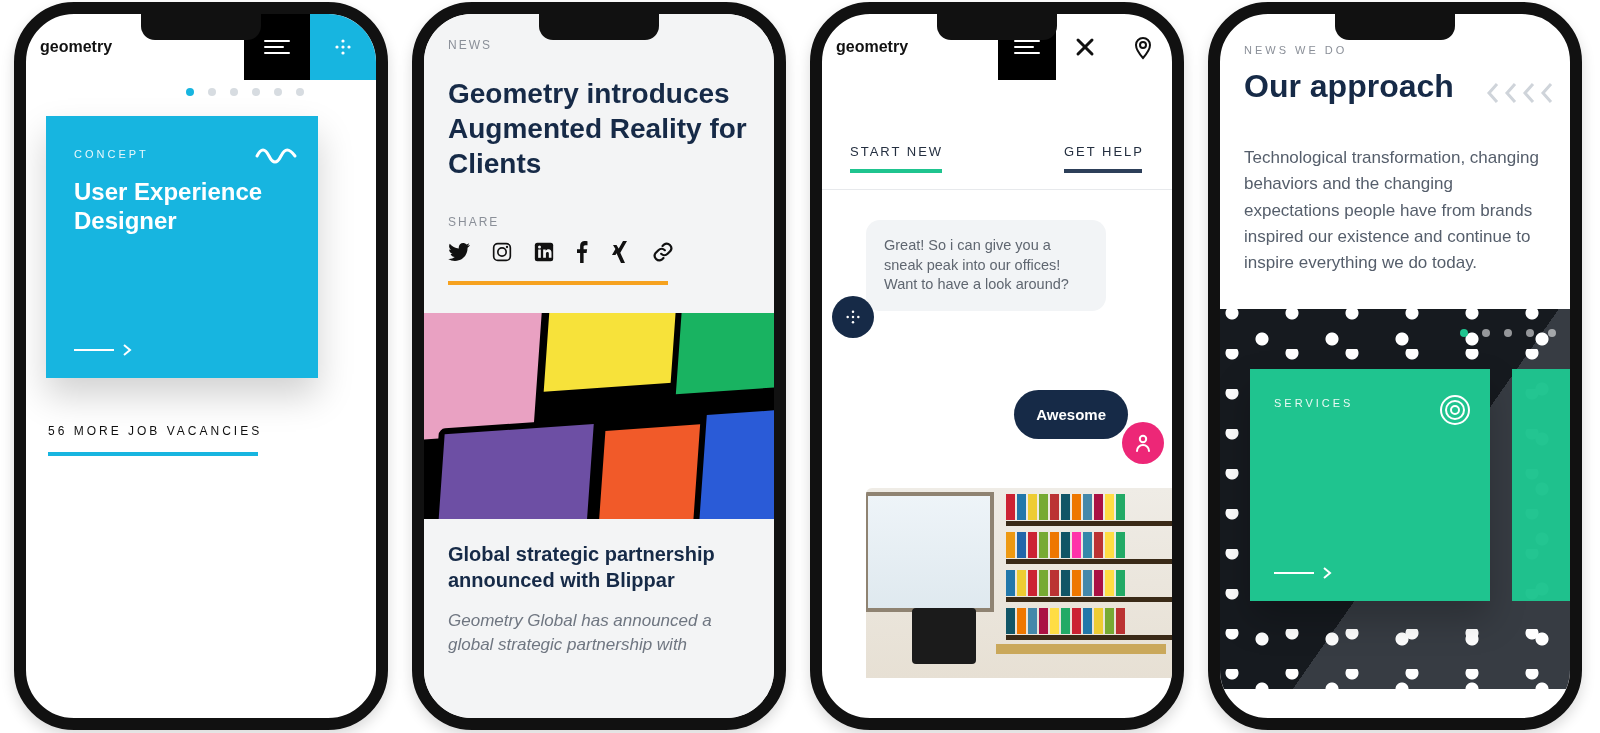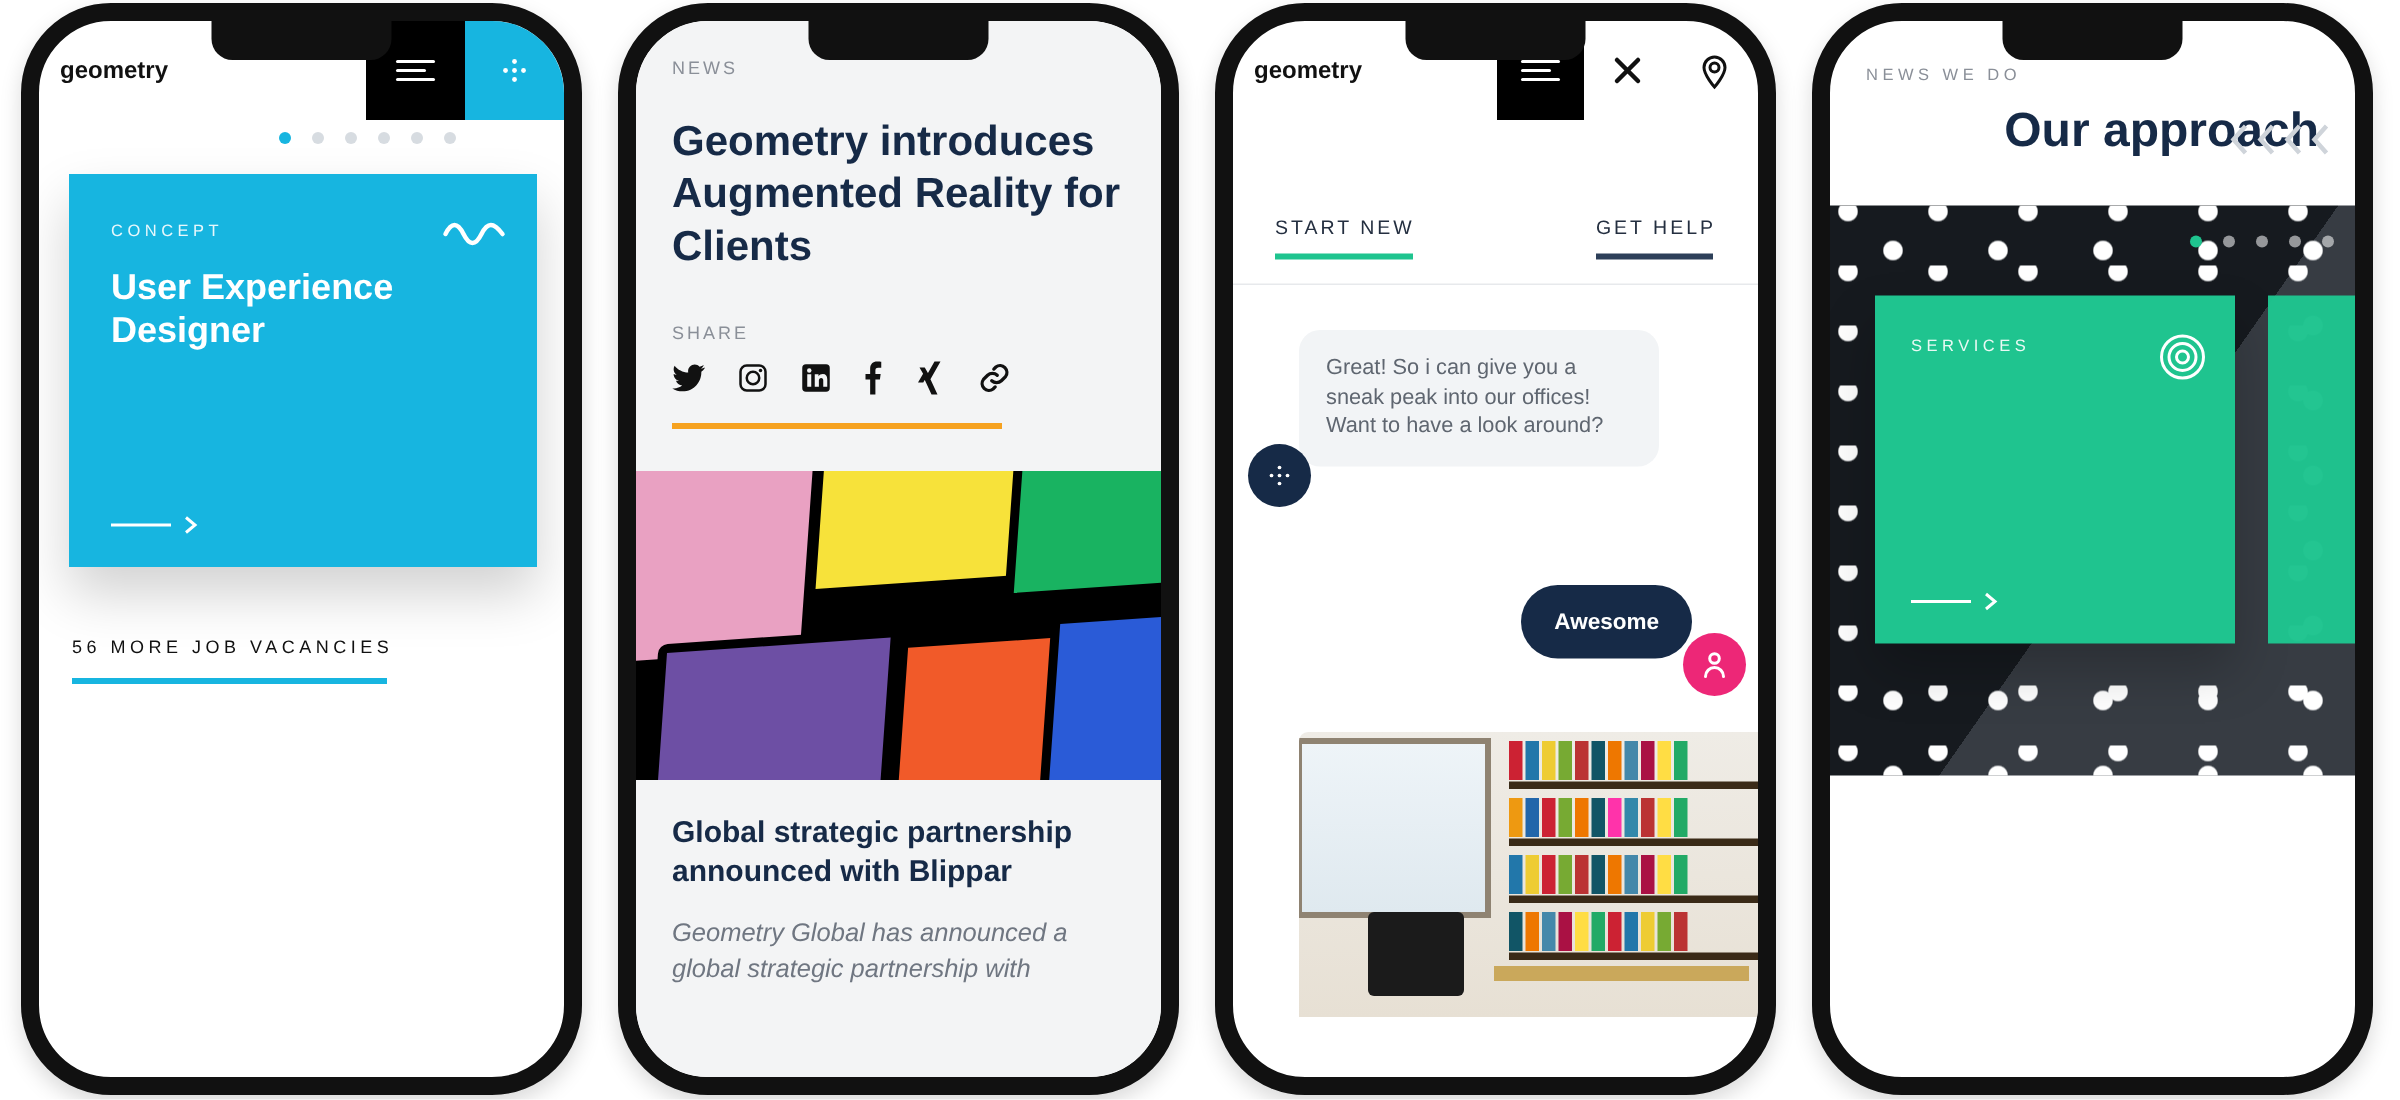--- a/index.html
+++ b/index.html
@@ -44,21 +44,21 @@
   .logo svg{ display:block; }
   .h1-spacer{ flex:1 1 auto; }
   .h1-btn{ width:66px; display:flex; align-items:center; justify-content:center; }
   .h1-menu{ background:#000; color:#fff; }
   .h1-move{ background:var(--cyan); color:#fff; }
   .p1-title{ padding:70px 22px 10px 22px; font-size:40px; font-weight:800; color:var(--navy); line-height:1.12; letter-spacing:.2px;}
   .dots{ display:flex; gap:14px; padding:8px 0 10px 160px; }
   .dot{ width:8px; height:8px; border-radius:50%; background:#d7dce1; }
   .dot.active{ background:var(--cyan); }
   .card1{
-    position:relative; margin:10px 16px 0 20px; width:312px; height:262px; background:var(--cyan);
+    position:relative; margin:10px 16px 0 20px; width:272px; height:262px; background:var(--cyan);
     box-shadow:0 18px 34px rgba(0,0,0,.18);
     color:#fff; padding:32px 26px 22px 28px; display:flex; flex-direction:column; justify-content:space-between;
   }
   .eyebrow{ letter-spacing:3px; font-size:11px; text-transform:uppercase; opacity:.9;}
   .card1 h3{ font-size:24px; line-height:1.2; font-weight:700; margin-top:18px;}
   .card1 .icon{ position:absolute; right:22px; top:30px; }
   .arrow{ display:flex; align-items:center; gap:8px; }
   .arrow .line{ width:40px; height:2px; background:#fff;}
   .vacancies{ margin:46px 0 0 22px; color:#111; font-size:12px; letter-spacing:3px;}
   .vacancies .ul{ display:block; width:210px; height:4px; background:var(--cyan); margin-top:14px;}
@@ -104,21 +104,21 @@
   .shelf .row{ position:absolute; left:0; right:0; height:32px; border-bottom:5px solid #3a2a17;}
   .shelf .row span{ display:inline-block; width:9px; height:26px; margin-right:2px; }
   .shelf .r1{ top:0;} .shelf .r2{ top:38px;} .shelf .r3{ top:76px;} .shelf .r4{ top:114px;}
   .window{ position:absolute; left:-2px; top:4px; width:130px; height:120px; background:linear-gradient(180deg,#eef4f8,#dfe9ef); border:4px solid #8f8372; }
   .chair{ position:absolute; left:46px; top:120px; width:64px; height:56px; background:#1b1b1b; border-radius:4px;}
   .desk{ position:absolute; left:130px; top:156px; width:170px; height:10px; background:#caa85b; }
 
   
   .p4-pad{ padding:30px 24px 0 24px; }
   .p4 .kicker{ color:var(--grey); font-size:11px; letter-spacing:3px;}
-  .p4 h2{ color:var(--navy); font-size:32px; font-weight:800; margin-top:12px;text-align:right;}
+  .p4 h2{ color:var(--navy); font-size:32px; font-weight:800; margin-top:12px;}
   .chev-row{ position:absolute; right:16px; top:68px; display:flex; gap:4px; color:#cfd4da;}
   .chev-row svg{ display:block; }
   .p4 .para{ margin-top:40px; color:#555e6b; font-size:17px; line-height:1.55;}
   .p4-hero{ position:relative; margin-top:32px; height:380px; }
   .p4-hero .bg{
     position:absolute; inset:0;
     background:
       radial-gradient(circle at 20% 10%, #fff 0 6px, transparent 7px) 0 0/60px 40px,
       radial-gradient(circle at 60% 60%, #fff 0 6px, transparent 7px) 0 0/70px 50px,
       linear-gradient(125deg,#1b1f24 0 55%, #3a3f46 55% 100%);
@@ -361,20 +361,21 @@
         <svg width="14" height="22" viewBox="0 0 14 22" fill="none" stroke="currentColor" stroke-width="3">
               <polyline points="11,2 3,11 11,20"></polyline>
             </svg>
         <svg width="14" height="22" viewBox="0 0 14 22" fill="none" stroke="currentColor" stroke-width="3">
               <polyline points="11,2 3,11 11,20"></polyline>
             </svg>
         <svg width="14" height="22" viewBox="0 0 14 22" fill="none" stroke="currentColor" stroke-width="3">
               <polyline points="11,2 3,11 11,20"></polyline>
             </svg>
       </div>
+      <p class="para">Technological transformation, changing behaviors and the changing expectations people have from brands inspired our existence and continue to inspire everything we do today.</p>
     </div>
 
     <div class="p4-hero">
       <div class="bg"></div>
       <div class="dots4">
         <span class="d active"></span>
         <span class="d"></span>
         <span class="d"></span>
         <span class="d"></span>
         <span class="d"></span>

